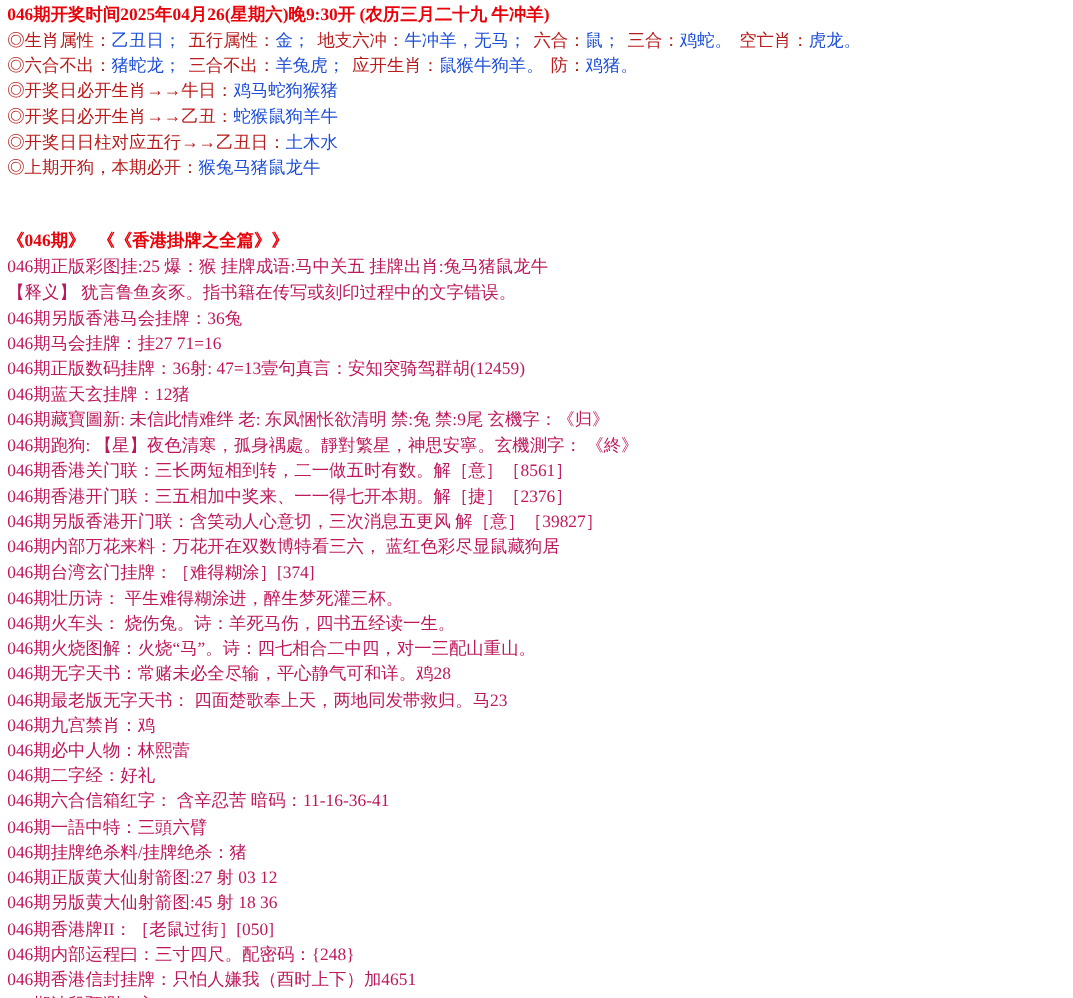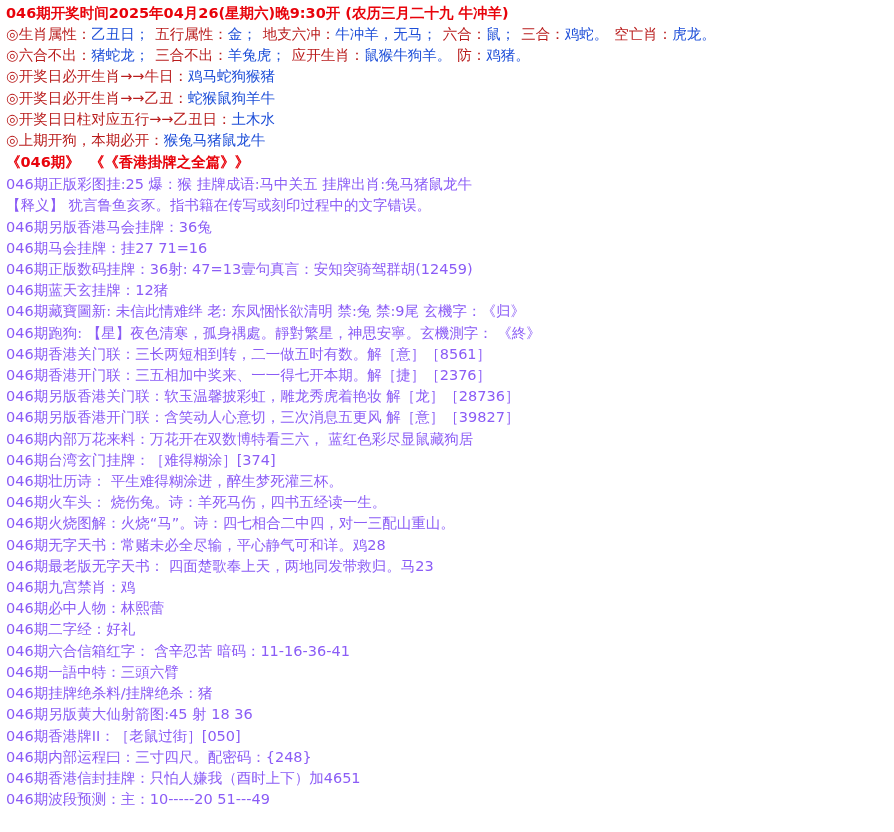--- a/index.html
+++ b/index.html
@@ -14,42 +14,44 @@
     font-size: 14.5px;
     color: #111111;
     overflow: hidden;
   }
   .page {
     position: relative;
     width: 894px;
     height: 832px;
     box-sizing: border-box;
     padding: 2px 4px 0 6px;
+    font-family: Liberation Serif, serif;
   }
   .line {
     line-height: 21.2px;
     white-space: nowrap;
     letter-spacing: 0px;
   }
   .red { color: #b91c1c; }
   .blue { color: #1d4ed8; }
-  .black { color: #8b5cf6; }
+  .black { color: #be185d; }
   .head-line {
     color: #e8030b;
     font-weight: bold;
     line-height: 22px;
   }
   .sep {
     display: inline-block;
     width: 6px;
   }
   .title-line {
     color: #e8030b;
     font-weight: bold;
     line-height: 23px;
+    margin-top: 39px;
   }
   .gap2 { display:inline-block; width:10px; }
 </style>
 </head>
 <body>
 
 <div class="page">
 
   <div class="line head-line">046期开奖时间2025年04月26(星期六)晚9:30开 (农历三月二十九  牛冲羊)</div>
 
@@ -85,35 +87,35 @@
       <div class="line"><span class="black">046期正版彩图挂:25  爆：猴  挂牌成语:马中关五  挂牌出肖:兔马猪鼠龙牛</span></div>
       <div class="line"><span class="black">【释义】</span><span class="black"> 犹言鲁鱼亥豕。指书籍在传写或刻印过程中的文字错误。</span></div>
       <div class="line"><span class="black">046期另版香港马会挂牌：</span><span class="black">36兔</span></div>
       <div class="line"><span class="black">046期马会挂牌：挂27  71=16</span></div>
       <div class="line"><span class="black">046期正版数码挂牌：36射: 47=13壹句真言：安知突骑驾群胡(12459)</span></div>
       <div class="line"><span class="black">046期蓝天玄挂牌：12猪</span></div>
       <div class="line"><span class="black">046期藏寶圖新: 未信此情难绊 老: 东凤悃怅欲清明  禁:兔  禁:9尾  玄機字：《归》</span></div>
       <div class="line"><span class="black">046期跑狗:  【星】夜色清寒，孤身禑處。靜對繁星，神思安寧。玄機測字： 《終》</span></div>
       <div class="line"><span class="black">046期香港关门联：三长两短相到转，二一做五时有数。解［意］［8561］</span></div>
       <div class="line"><span class="black">046期香港开门联：三五相加中奖来、一一得七开本期。解［捷］［2376］</span></div>
-      <div class="line"><span class="black">046期另版香港关门联：软玉温馨披彩虹，雕龙秀虎着艳妆  解［龙］［28736］</span></div>
       <div class="line"><span class="black">046期另版香港开门联：含笑动人心意切，三次消息五更风  解［意］［39827］</span></div>
       <div class="line"><span class="black">046期内部万花来料：万花开在双数博特看三六，  蓝红色彩尽显鼠藏狗居</span></div>
       <div class="line"><span class="black">046期台湾玄门挂牌：［难得糊涂］[374]</span></div>
       <div class="line"><span class="black">046期壮历诗：  平生难得糊涂进，醉生梦死灌三杯。</span></div>
       <div class="line"><span class="black">046期火车头：  烧伤兔。诗：羊死马伤，四书五经读一生。</span></div>
       <div class="line"><span class="black">046期火烧图解：火烧“马”。诗：四七相合二中四，对一三配山重山。</span></div>
       <div class="line"><span class="black">046期无字天书：常赌未必全尽输，平心静气可和详。鸡28</span></div>
       <div class="line"><span class="black">046期最老版无字天书：  四面楚歌奉上天，两地同发带救归。马23</span></div>
       <div class="line"><span class="black">046期九宫禁肖：鸡</span></div>
       <div class="line"><span class="black">046期必中人物：林熙蕾</span></div>
       <div class="line"><span class="black">046期二字经：好礼</span></div>
       <div class="line"><span class="black">046期六合信箱红字：  含辛忍苦  暗码：11-16-36-41</span></div>
       <div class="line"><span class="black">046期一語中特：三頭六臂</span></div>
       <div class="line"><span class="black">046期挂牌绝杀料/挂牌绝杀：猪</span></div>
+      <div class="line"><span class="black">046期正版黄大仙射箭图:27  射  03  12</span></div>
       <div class="line"><span class="black">046期另版黄大仙射箭图:45  射  18  36</span></div>
       <div class="line"><span class="black">046期香港牌II：［老鼠过街］[050]</span></div>
       <div class="line"><span class="black">046期内部运程曰：三寸四尺。配密码：{248}</span></div>
       <div class="line"><span class="black">046期香港信封挂牌：只怕人嫌我（酉时上下）加4651</span></div>
       <div class="line"><span class="black">046期波段预测：主：10-----20  51---49</span></div>
       <div class="line"></div>
     </div>
 
 </div>
 

